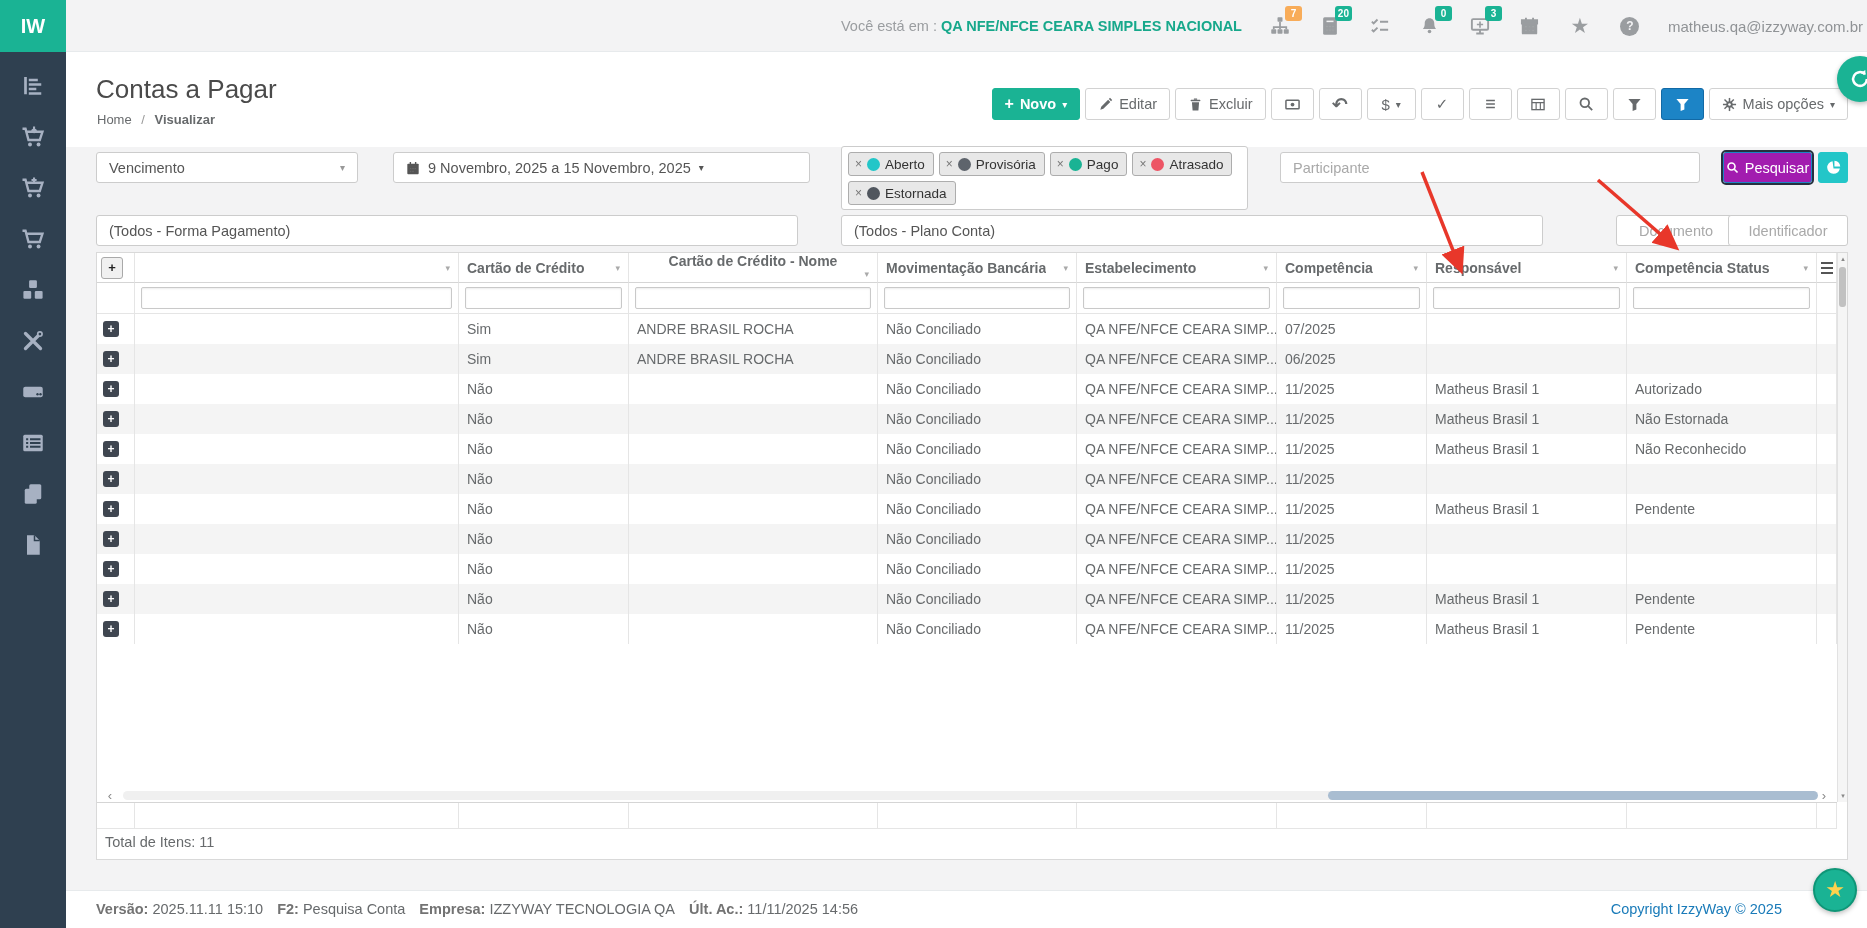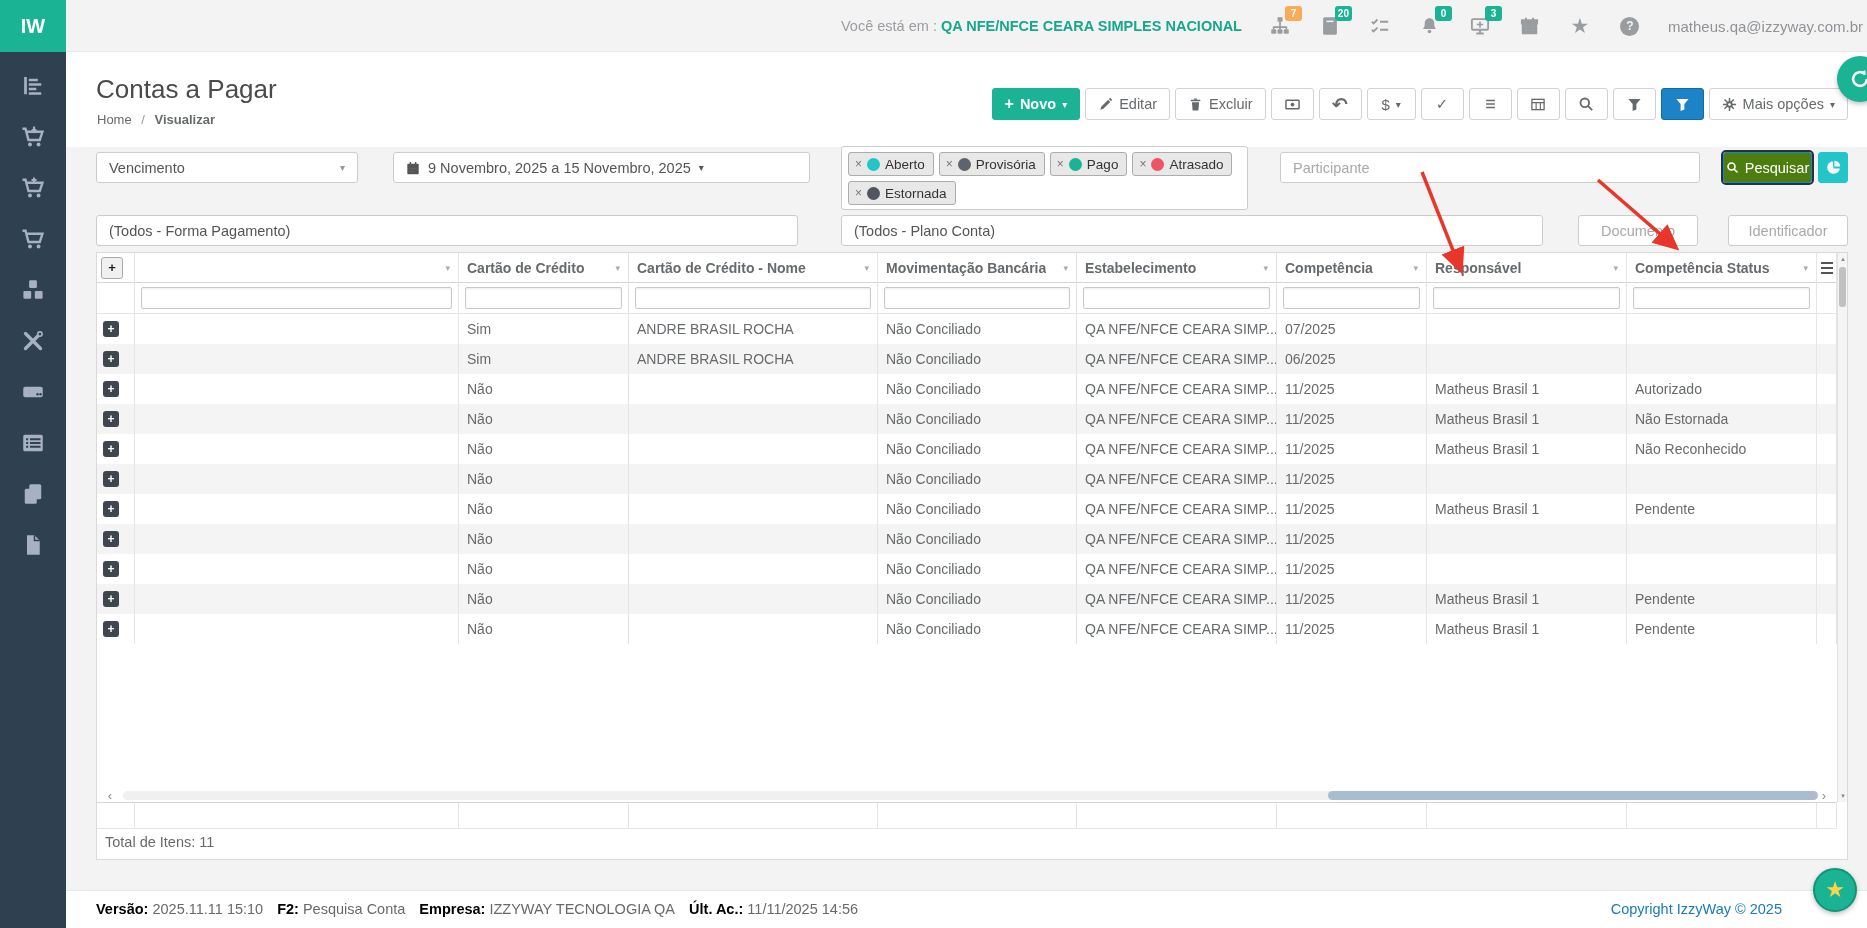--- a/index.html
+++ b/index.html
@@ -63,21 +63,21 @@
   .input-like::placeholder { color:#a9a9a9; }
   .date-btn { position:absolute; height:31px; background:#fff; border:1px solid #ccc; border-radius:3px;
     display:flex; align-items:center; gap:8px; padding:0 12px; font-size:14.5px; color:#555; cursor:pointer; }
   .date-btn svg { stroke:#555; fill:none; stroke-width:1.3; }
   .tags-box { position:absolute; left:841px; top:146px; width:407px; height:64px; background:#fff;
     border:1px solid #ccc; border-radius:3px; padding:5px 6px; display:flex; flex-wrap:wrap; gap:5px; align-content:flex-start; }
   .tag { height:24px; background:#e8e8e8; border:1px solid #adadad; border-radius:3px; display:flex;
     align-items:center; gap:5px; padding:0 8px 0 6px; font-size:13.5px; color:#333; cursor:default; }
   .tag-x { color:#777; font-size:12px; cursor:pointer; }
   .tag-dot { width:13px; height:13px; border-radius:50%; display:inline-block; }
-  .pesquisar { position:absolute; left:1723px; top:152px; width:89px; height:31px; background:#4d7c0f;
+  .pesquisar { position:absolute; left:1723px; top:152px; width:89px; height:31px; background:#a21caf;
     border:1px solid #1c84c6; outline:2px solid #26313f; border-radius:3px; color:#fff; font-size:14.5px;
     display:flex; align-items:center; justify-content:center; gap:6px; cursor:pointer; font-family:inherit; }
   .pesquisar svg { stroke:#fff; fill:none; stroke-width:2; }
   .pie-btn { position:absolute; left:1818px; top:152px; width:30px; height:31px; background:#23c6c8;
     border:1px solid #23c6c8; border-radius:3px; display:flex; align-items:center; justify-content:center; cursor:pointer; }
 
   
   .panel { position:absolute; left:96px; top:252px; width:1752px; height:608px; background:#fff;
     border:1px solid #d9d9d9; }
   .grid { position:absolute; left:0; top:0; width:1740px; }
@@ -108,21 +108,21 @@
   .gt-cell { height:26px; background:#fff; border-bottom:1px solid #e5e5e5; }
   .total-text { position:absolute; left:8px; top:581px; font-size:14.5px; color:#676a6c; }
   .vscroll { position:absolute; right:0; top:0; width:10px; height:549px; background:#f5f5f5; border-left:1px solid #e2e2e2; }
   .vs-arrow { position:absolute; left:0; width:10px; text-align:center; font-size:7px; color:#888; cursor:pointer; }
   .vs-thumb { position:absolute; left:1px; top:14px; width:7px; height:40px; background:#c1c1c1; border-radius:3px; cursor:pointer; }
 
   
   .footer { position:absolute; left:66px; top:890px; width:1801px; height:38px; background:#fff;
     border-top:1px solid #e7eaec; font-size:14.5px; color:#676a6c; }
   .foot-left { position:absolute; left:30px; top:10px; display:flex; gap:14px; white-space:nowrap; }
-  .foot-left b { color:#000000; }
+  .foot-left b { color:#737373; }
   .foot-right { position:absolute; right:85px; top:10px; color:#1a7bb9; white-space:nowrap; }
 
   
   .refresh-fab { position:absolute; top:56px; right:-16px; width:46px; height:46px; border-radius:50%;
     background:#1ab394; z-index:30; display:flex; align-items:center; justify-content:center;
     box-shadow:0 2px 5px rgba(0,0,0,.25); cursor:pointer; }
   .refresh-fab svg { stroke:#fff; fill:none; stroke-width:2; }
   .star-fab { position:absolute; right:10px; top:868px; width:44px; height:44px; border-radius:50%;
     background:#1ab394; border:2px solid #0e9677; z-index:30; display:flex; align-items:center; justify-content:center;
     color:#ffd24d; font-size:22px; cursor:pointer; box-shadow:0 2px 5px rgba(0,0,0,.25); }
@@ -439,38 +439,38 @@
       <path d="M9 0.8a6.8 6.8 0 0 1 6.2 6.2H9z" fill="#fff"></path>
   </svg>
 </button>
 
 <div class="select-like" style="left:96px; top:215px; width:702px;">
   <span>(Todos - Forma Pagamento)</span>
 </div>
 <div class="select-like" style="left:841px; top:215px; width:702px;">
   <span>(Todos - Plano Conta)</span>
 </div>
-<input class="input-like" style="left: 1578px; top: 215px; width: 120px; text-align: center;" placeholder="Documento">
+<input class="input-like" style="left: 1616px; top: 215px; width: 120px; text-align: center;" placeholder="Documento">
 <input class="input-like" style="left: 1728px; top: 215px; width: 120px; text-align: center;" placeholder="Identificador">
 
 <div class="panel">
   <div class="grid">
     <div class="ghrow" id="grid-header">
         <div class="gc gh-cell" style="width: 38px;">
           <button class="expand-all">+</button>
         </div>
         <div class="gc gh-cell" style="width: 324px;">
           <span class="gh-label"></span>
           <span class="gh-caret">▾</span>
         </div>
         <div class="gc gh-cell" style="width: 170px;">
           <span class="gh-label">Cartão de Crédito</span>
           <span class="gh-caret">▾</span>
         </div>
-        <div class="gc gh-cell" style="width: 249px;">
+        <div class="gc gh-cell" style="width: 249px; flex-direction: column;">
           <span class="gh-label">Cartão de Crédito - Nome</span>
           <span class="gh-caret">▾</span>
         </div>
         <div class="gc gh-cell" style="width: 199px;">
           <span class="gh-label">Movimentação Bancária</span>
           <span class="gh-caret">▾</span>
         </div>
         <div class="gc gh-cell" style="width: 200px;">
           <span class="gh-label">Estabelecimento</span>
           <span class="gh-caret">▾</span>

